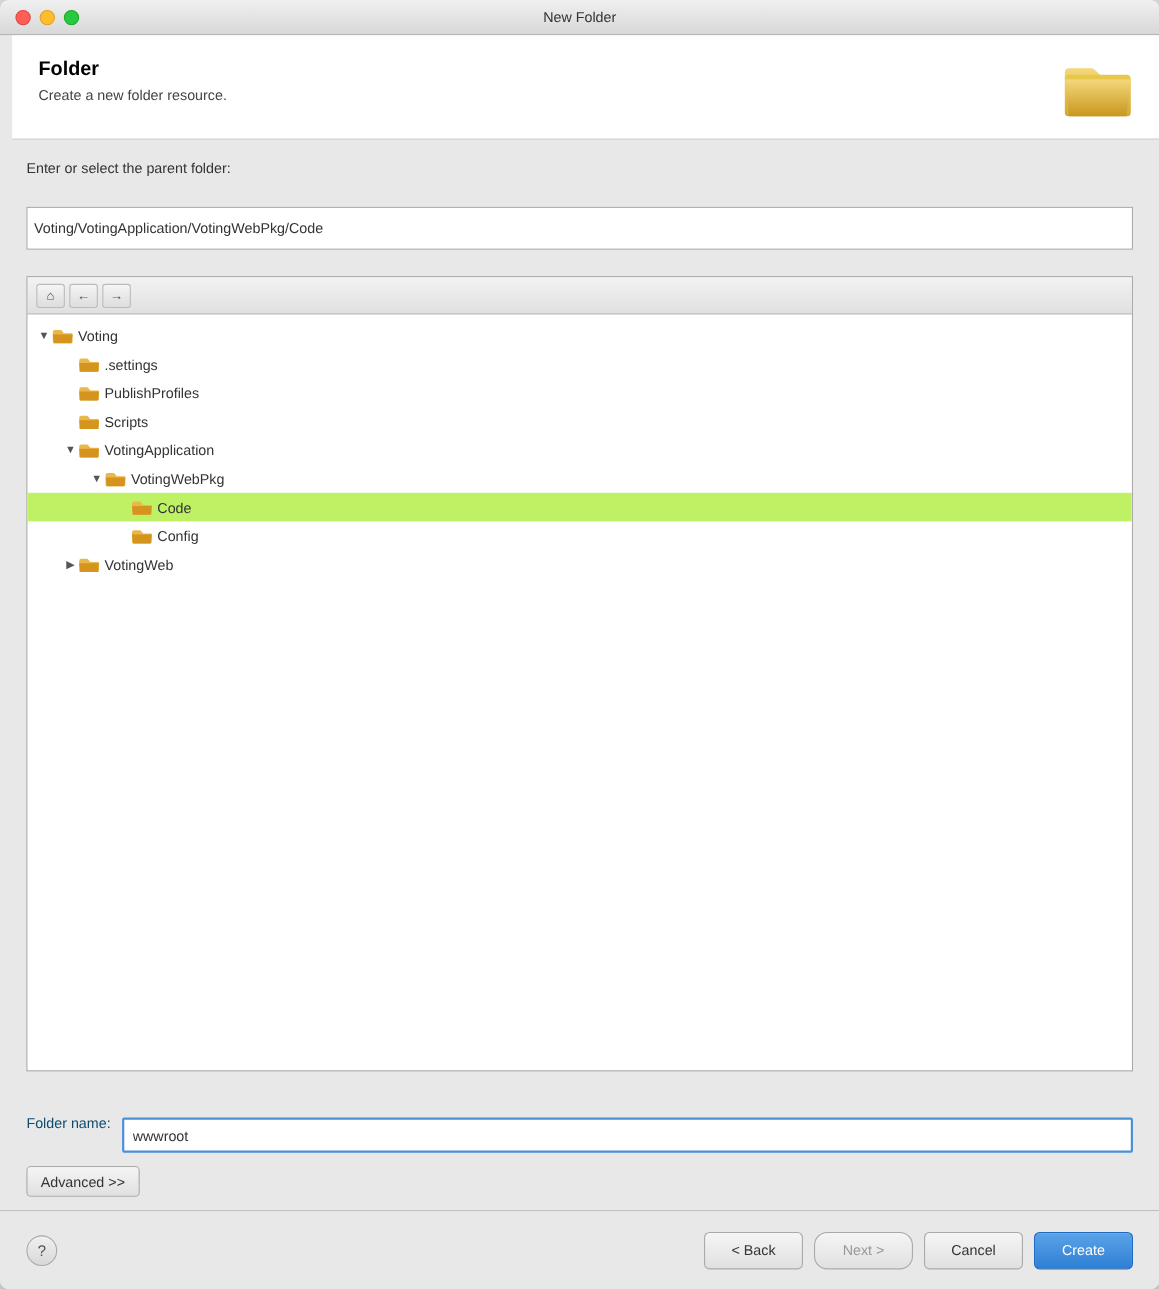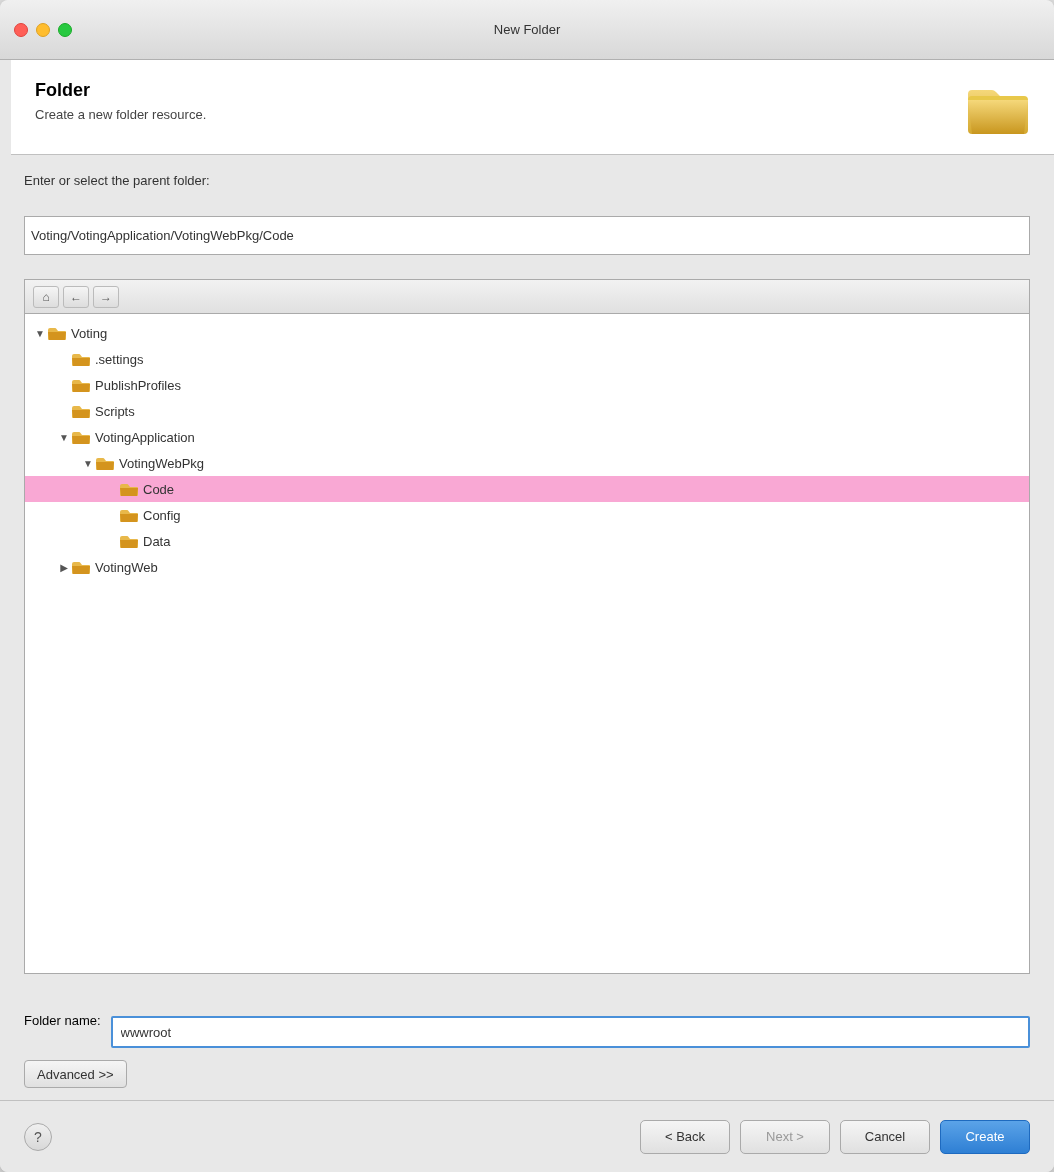--- a/index.html
+++ b/index.html
@@ -12,21 +12,21 @@
       display: flex;
       flex-direction: column;
       border-radius: 8px;
       overflow: hidden;
       box-shadow: 0 4px 20px rgba(0,0,0,0.4);
     }
 
     
     .title-bar {
       background: linear-gradient(to bottom, #f0f0f0, #d8d8d8);
-      height: 60px;
+      height: 32px;
       display: flex;
       align-items: center;
       justify-content: center;
       border-bottom: 1px solid #b0b0b0;
       flex-shrink: 0;
       position: relative;
       border-radius: 8px 8px 0 0;
     }
     .title-bar-buttons {
       position: absolute;
@@ -143,21 +143,21 @@
     .tree-item {
       display: flex;
       align-items: center;
       height: 26px;
       padding-left: 8px;
       cursor: pointer;
       user-select: none;
       white-space: nowrap;
     }
     .tree-item.selected {
-      background: #f9a8d4;
+      background: #bef264;
     }
     .tree-item .toggle {
       width: 14px;
       font-size: 10px;
       color: #555;
       display: inline-flex;
       align-items: center;
       justify-content: center;
     }
     .tree-item .item-label {
@@ -177,21 +177,21 @@
       flex-shrink: 0;
     }
     .folder-name-row {
       display: flex;
       align-items: center;
       gap: 10px;
       margin-bottom: 12px;
     }
     .folder-name-label {
       font-size: 13px;
-      color: #000000;
+      color: #0c4a6e;
       white-space: nowrap;
       text-align: center;
     }
     .folder-name-input {
       flex: 1;
       height: 32px;
       border: 2px solid #4a90d9;
       padding: 0 8px;
       font-size: 13px;
       color: #333;
@@ -252,20 +252,21 @@
       background: linear-gradient(to bottom, #f5f5f5, #e0e0e0);
       border: 1px solid #aaa;
       border-radius: 5px;
       font-size: 13px;
       color: #333;
       cursor: pointer;
     }
     .dialog-btn.disabled {
       color: #999;
       cursor: default;
+      border-radius: 12px;
     }
     .dialog-btn.primary {
       background: linear-gradient(to bottom, #5ba3e8, #2e7fd4);
       border: 1px solid #1e6abf;
       color: white;
     }
 
     
     .folder-svg {
       width: 64px;
@@ -376,28 +377,20 @@
           </svg>
           <span class="item-label">Code</span>
         </div>
         <div class="tree-item indent-3">
           <span class="toggle"></span>
           <svg width="20" height="16" viewBox="0 0 20 16" style="margin-right: 4px; vertical-align: middle; flex-shrink: 0;">
             <path d="M1 5 Q1 3 3 3 L8 3 Q9 3 9.5 4 L11 6 L18 6 Q19 6 19 7 L19 14 Q19 15 18 15 L2 15 Q1 15 1 14 Z" fill="#e8b84a"></path>
             <path d="M1 7 L19 7 L18 15 L2 15 Z" fill="#d4941e"></path>
           </svg>
           <span class="item-label">Config</span>
-        </div>
-        <div class="tree-item indent-3">
-          <span class="toggle"></span>
-          <svg width="20" height="16" viewBox="0 0 20 16" style="margin-right: 4px; vertical-align: middle; flex-shrink: 0;">
-            <path d="M1 5 Q1 3 3 3 L8 3 Q9 3 9.5 4 L11 6 L18 6 Q19 6 19 7 L19 14 Q19 15 18 15 L2 15 Q1 15 1 14 Z" fill="#e8b84a"></path>
-            <path d="M1 7 L19 7 L18 15 L2 15 Z" fill="#d4941e"></path>
-          </svg>
-          <span class="item-label">Data</span>
         </div>
         <div class="tree-item indent-1">
           <span class="toggle">▶</span>
           <svg width="20" height="16" viewBox="0 0 20 16" style="margin-right: 4px; vertical-align: middle; flex-shrink: 0;">
             <path d="M1 5 Q1 3 3 3 L8 3 Q9 3 9.5 4 L11 6 L18 6 Q19 6 19 7 L19 14 Q19 15 18 15 L2 15 Q1 15 1 14 Z" fill="#e8b84a"></path>
             <path d="M1 7 L19 7 L18 15 L2 15 Z" fill="#d4941e"></path>
           </svg>
           <span class="item-label">VotingWeb</span>
         </div>
       </div>

